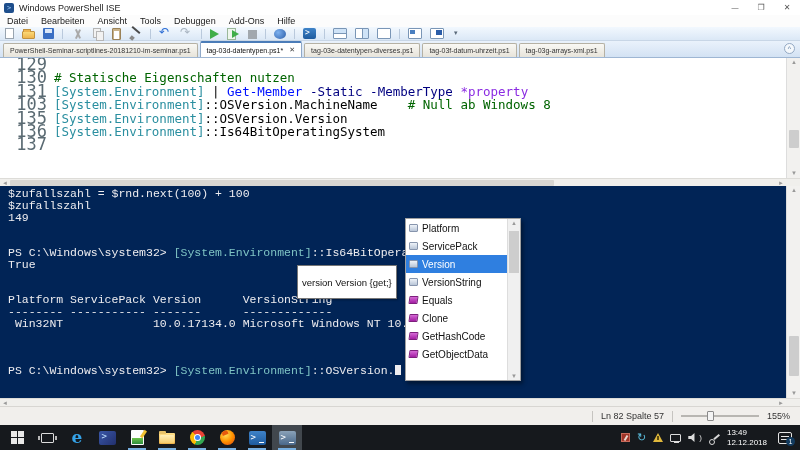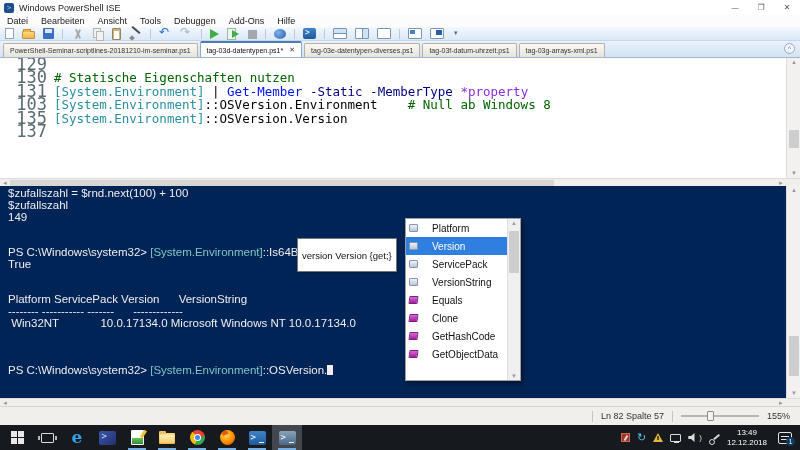--- a/index.html
+++ b/index.html
@@ -81,41 +81,41 @@
   .ed-vscroll{top:58px;right:0;height:120px}
   .con-vscroll{top:186px;right:0;height:212px}
   .scrollh{position:absolute;left:0;right:0;height:8px;background:#f0efec;border-top:1px solid #dddcd8;font-size:6px;color:#999}
   .scrollh .arrl{position:absolute;left:2px;top:1px}
   .scrollh .arrr{position:absolute;right:16px;top:1px}
   .scrollh .hthumb{position:absolute;top:1px;left:10px;width:68%;height:6px;background:#d8d6d2;border-radius:1px}
   .ed-hscroll{top:178px}
   .con-hscroll{top:398px}
 
   
-  .console{position:absolute;top:186px;left:0;right:14px;height:212px;background:#012456;padding:2px 0 0 8px;font-family:Liberation Sans, sans-serif;font-size:11.5px;line-height:11.8px;color:#eeedf0;overflow:hidden}
+  .console{position:absolute;top:186px;left:0;right:14px;height:212px;background:#012456;padding:2px 0 0 8px;font-family:Liberation Mono, monospace;font-size:11.5px;line-height:11.8px;color:#eeedf0;overflow:hidden}
   .con-line{white-space:pre;height:11.8px}
   .ct-t{color:#7fc4c4}
   .ct-p{color:#eeedf0}
   .cursor{display:inline-block;width:6px;height:10px;background:#eeedf0;vertical-align:-1px}
 
   
   .dropdown{position:absolute;left:405px;top:218px;width:116px;height:163px;background:#fff;border:1px solid #a0a0a0;box-shadow:2px 3px 4px rgba(0,0,0,.4);display:flex;z-index:5}
   .dd-list{flex:1;overflow:hidden}
-  .dd-item{height:18px;display:flex;align-items:center;gap:14px;padding-left:3px;font-size:10px;color:#111;white-space:nowrap}
+  .dd-item{height:18px;display:flex;align-items:center;gap:4px;padding-left:3px;font-size:10px;color:#111;white-space:nowrap}
   .dd-item.selected{background:#2f7fe0;color:#fff}
   .dd-icon{flex:none;width:9px;height:8px;border-radius:1px}
   .dd-icon.property{background:linear-gradient(#eef3f9,#b9c6d8);border:1px solid #8795ad}
   .dd-icon.method{background:linear-gradient(#d668d6,#a21ea2);border:1px solid #7d1f7d;transform:skewX(-8deg)}
   .dd-scroll{width:13px;background:#f0f0f0;border-left:1px solid #ddd;position:relative;font-size:6px;color:#999}
   .dd-scroll .up{position:absolute;top:1px;left:0;width:12px;text-align:center}
   .dd-scroll .dn{position:absolute;bottom:1px;left:0;width:12px;text-align:center}
   .dd-scroll .thumb{position:absolute;top:12px;left:1px;width:10px;height:42px;background:#cdcdcd}
 
   
-  .tooltip{position:absolute;left:297px;top:238px;height:33px;background:#fff;border:1px solid #767676;box-shadow:1px 1px 2px rgba(0,0,0,.3);font-size:9.5px;color:#111;display:flex;align-items:center;padding:16px 4px;z-index:4;white-space:nowrap}
+  .tooltip{position:absolute;left:297px;top:265px;height:33px;background:#fff;border:1px solid #767676;box-shadow:1px 1px 2px rgba(0,0,0,.3);font-size:9.5px;color:#111;display:flex;align-items:center;padding:16px 4px;z-index:4;white-space:nowrap}
 
   
   .statusbar{position:absolute;top:406px;left:0;right:0;height:19px;background:#f1efec;border-top:1px solid #d8d6d2;display:flex;align-items:center;font-size:9px;color:#333}
   .sb-right{margin-left:auto;display:flex;align-items:center;gap:8px;padding-right:10px}
   .sb-sep{width:1px;height:11px;background:#c6c4c0}
   .sb-slider{position:relative;width:78px;height:12px}
   .sb-slider .track{position:absolute;top:5px;left:0;right:0;height:2px;background:#b8b6b2}
   .sb-slider .knob{position:absolute;top:1px;left:26px;width:7px;height:10px;background:#f4f4f4;border:1px solid #8a8a8a;border-radius:1px}
 
   
@@ -160,21 +160,21 @@
   .tr-warn{width:0;height:0;border-left:5px solid transparent;border-right:5px solid transparent;border-bottom:9px solid #e0b83c;position:relative}
   .tr-warn::before{content:"";position:absolute;top:3px;left:-1px;width:2px;height:4px;background:#5a4a10}
   .tr-net{width:11px;height:8px;border:1px solid #dcdcdc;border-radius:1px}
   .tr-net::after{content:"";position:absolute;bottom:-2px;left:3px;width:5px;height:1px;background:#dcdcdc}
   .tr-vol{width:10px;height:9px;background:#dcdcdc;clip-path:polygon(0 32%,28% 32%,62% 0,62% 100%,28% 68%,0 68%)}
   .tr-vol-wave{color:#dcdcdc;font-size:8px;margin-left:-6px}
   .tr-vol-wave::before{content:")"}
   .tr-key{width:11px;height:11px}
   .tr-key::before{content:"";position:absolute;top:7px;left:0;width:4px;height:4px;border:1.5px solid #d8d8d8;border-radius:50%}
   .tr-key::after{content:"";position:absolute;top:4px;left:4px;width:7px;height:1.5px;background:#d8d8d8;transform:rotate(-40deg)}
-  .clock{font-size:8px;color:#fff;text-align:center;line-height:9.5px;white-space:nowrap}
+  .clock{font-size:8px;color:#fff;text-align:left;line-height:9.5px;white-space:nowrap}
   .notif{position:relative;width:14px;height:12px;border:1px solid #e4e4e4;border-radius:2px;margin-left:4px}
   .notif::before{content:"";position:absolute;left:2px;top:3px;width:8px;height:1px;background:#e4e4e4;box-shadow:0 3px #e4e4e4}
   .notif .badge{position:absolute;right:-4px;bottom:-3px;min-width:9px;height:9px;background:#123a5e;border-radius:50%;color:#fff;font-size:6.5px;line-height:9px;text-align:center}
 </style>
 </head>
 <body>
 
 <div class="window">
 
   <div class="titlebar">
@@ -244,22 +244,23 @@
       </div>
       <div class="tab">
         <span class="tab-label">tag-03g-arrays-xml.ps1</span>
       </div>
     </div>
 
   <div class="editor" id="editor">
       <div class="ed-line"><span class="gutter">129</span><span class="code"></span></div>
       <div class="ed-line"><span class="gutter">130</span><span class="code"><span class="tok comment"># Statische Eigenschaften nutzen</span></span></div>
       <div class="ed-line"><span class="gutter">131</span><span class="code"><span class="tok type">[System.Environment]</span><span class="tok plain"> | </span><span class="tok cmdlet">Get-Member</span><span class="tok plain"> </span><span class="tok param">-Static</span><span class="tok plain"> </span><span class="tok param">-MemberType</span><span class="tok plain"> </span><span class="tok arg">*property</span></span></div>
-      <div class="ed-line"><span class="gutter">103</span><span class="code"><span class="tok type">[System.Environment]</span><span class="tok plain">::OSVersion.Environment</span><span class="tok plain">    </span><span class="tok comment"># Null ab Windows 8</span></span></div>
+      <div class="ed-line"><span class="gutter">103</span><span class="code"><span class="tok type">[System.Environment]</span><span class="tok plain">::OSVersion.MachineName</span><span class="tok plain">    </span><span class="tok comment"># Null ab Windows 8</span></span></div>
       <div class="ed-line"><span class="gutter">135</span><span class="code"><span class="tok type">[System.Environment]</span><span class="tok plain">::OSVersion.Version</span></span></div>
+      <div class="ed-line"><span class="gutter">136</span><span class="code"><span class="tok type">[System.Environment]</span><span class="tok plain">::Is64BitOperatingSystem</span></span></div>
       <div class="ed-line"><span class="gutter">137</span></div>
     </div>
 
   <div class="scrollv ed-vscroll">
     <span class="arr" style="top:0">▲</span>
     <span class="thumb" style="top:72px;height:18px"></span>
     <span class="arr" style="bottom:0">▼</span>
   </div>
 
   <div class="scrollh ed-hscroll">
@@ -316,27 +317,27 @@
 <div class="tooltip">
   <span>version Version {get;}</span>
 </div>
 
 <div class="dropdown">
   <div class="dd-list" id="ddlist">
       <div class="dd-item">
         <span class="dd-icon property"></span>
         <span>Platform</span>
       </div>
+      <div class="dd-item">
+        <span class="dd-icon property"></span>
+        <span>ServicePack</span>
+      </div>
       <div class="dd-item selected">
         <span class="dd-icon property"></span>
         <span>Version</span>
-      </div>
-      <div class="dd-item">
-        <span class="dd-icon property"></span>
-        <span>ServicePack</span>
       </div>
       <div class="dd-item">
         <span class="dd-icon property"></span>
         <span>VersionString</span>
       </div>
       <div class="dd-item">
         <span class="dd-icon method"></span>
         <span>Equals</span>
       </div>
       <div class="dd-item">

